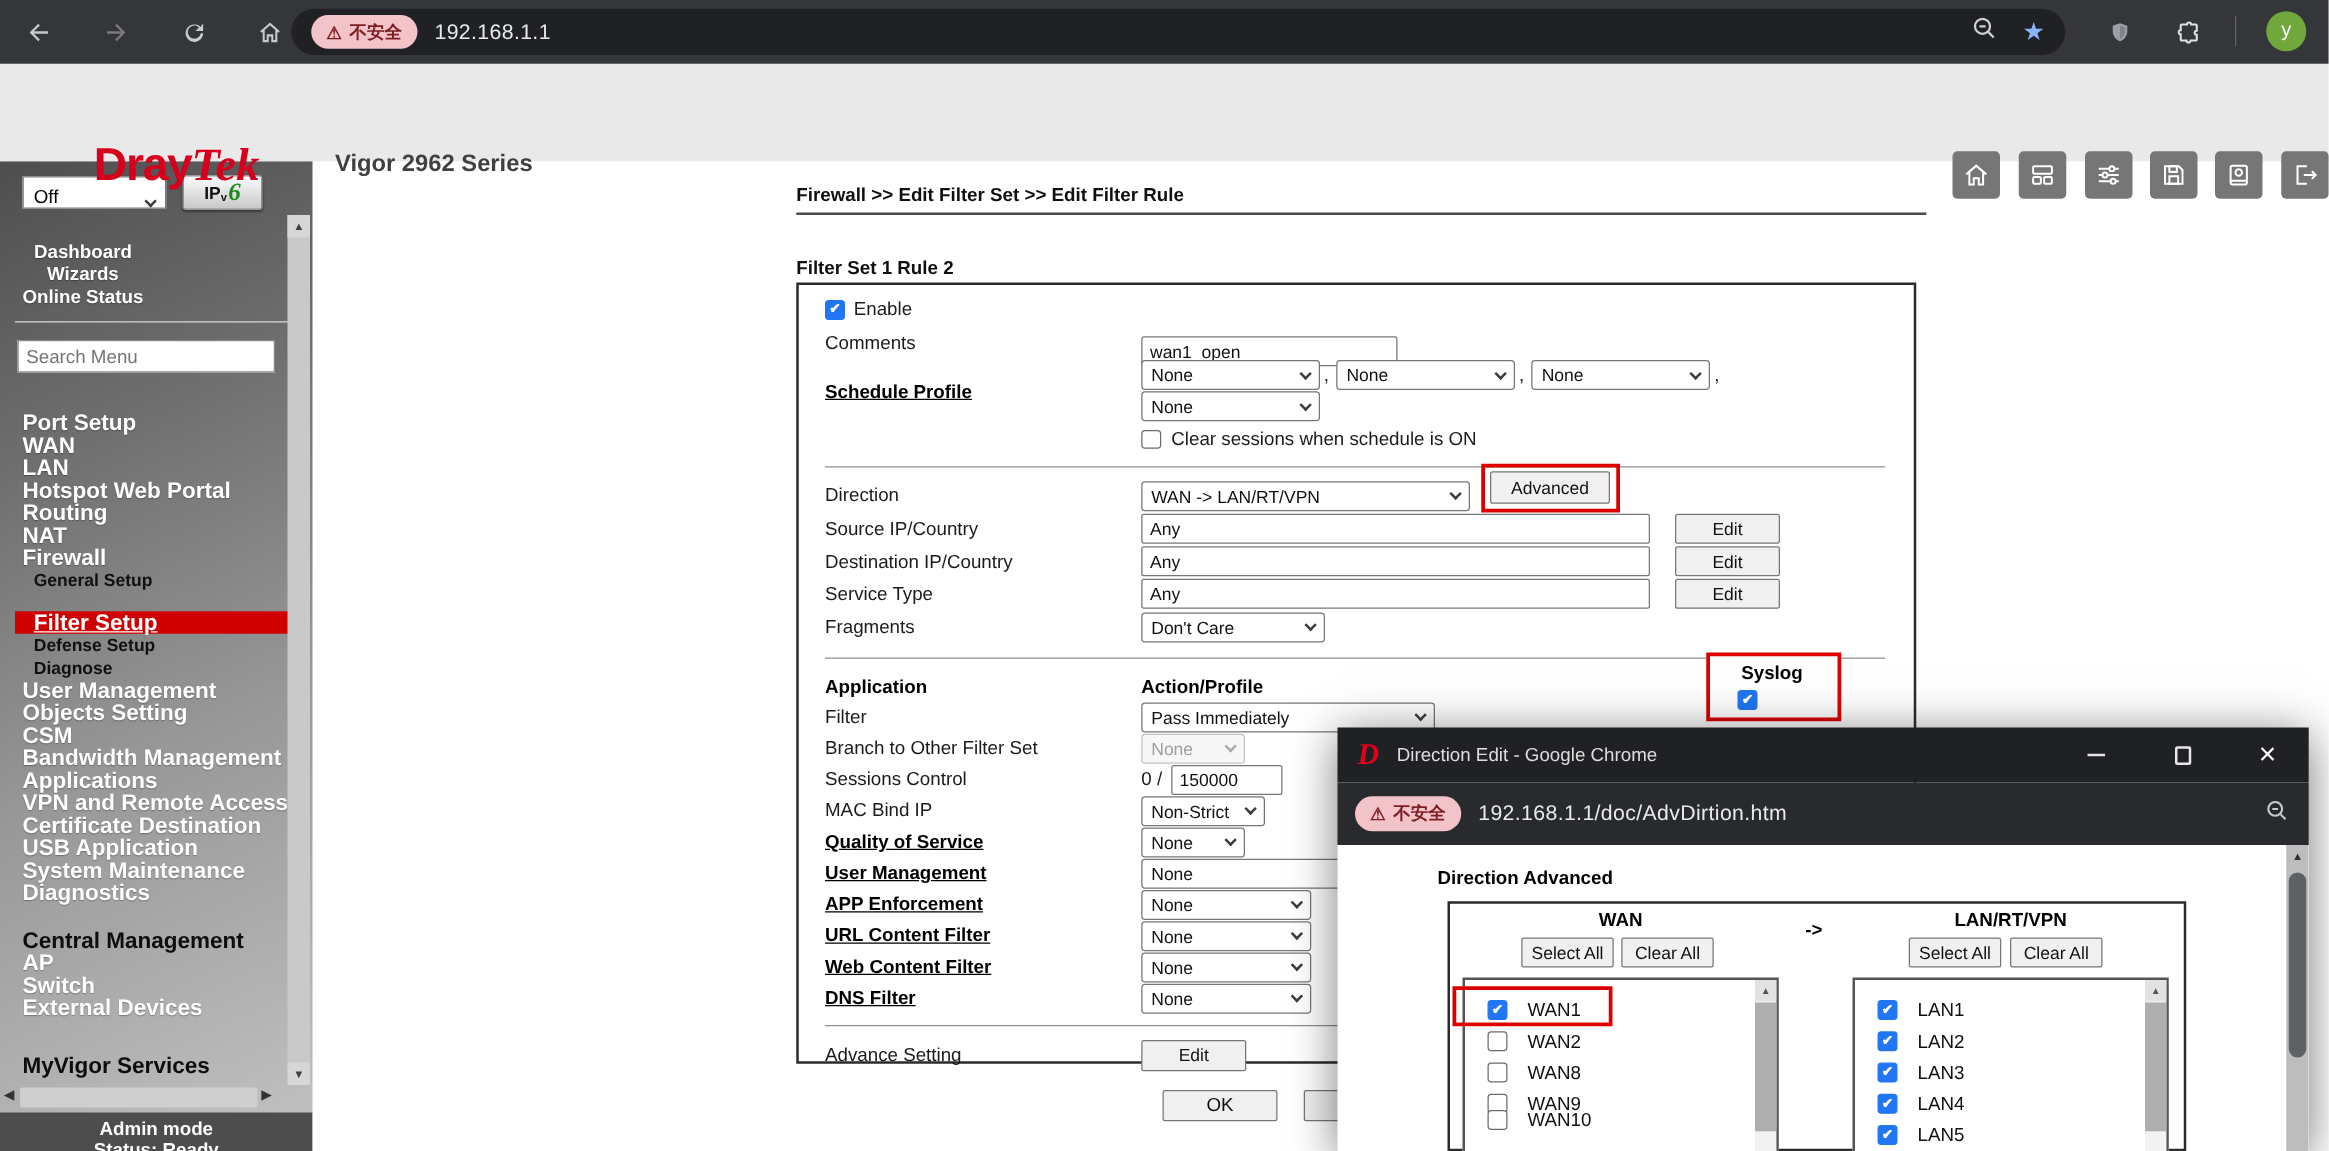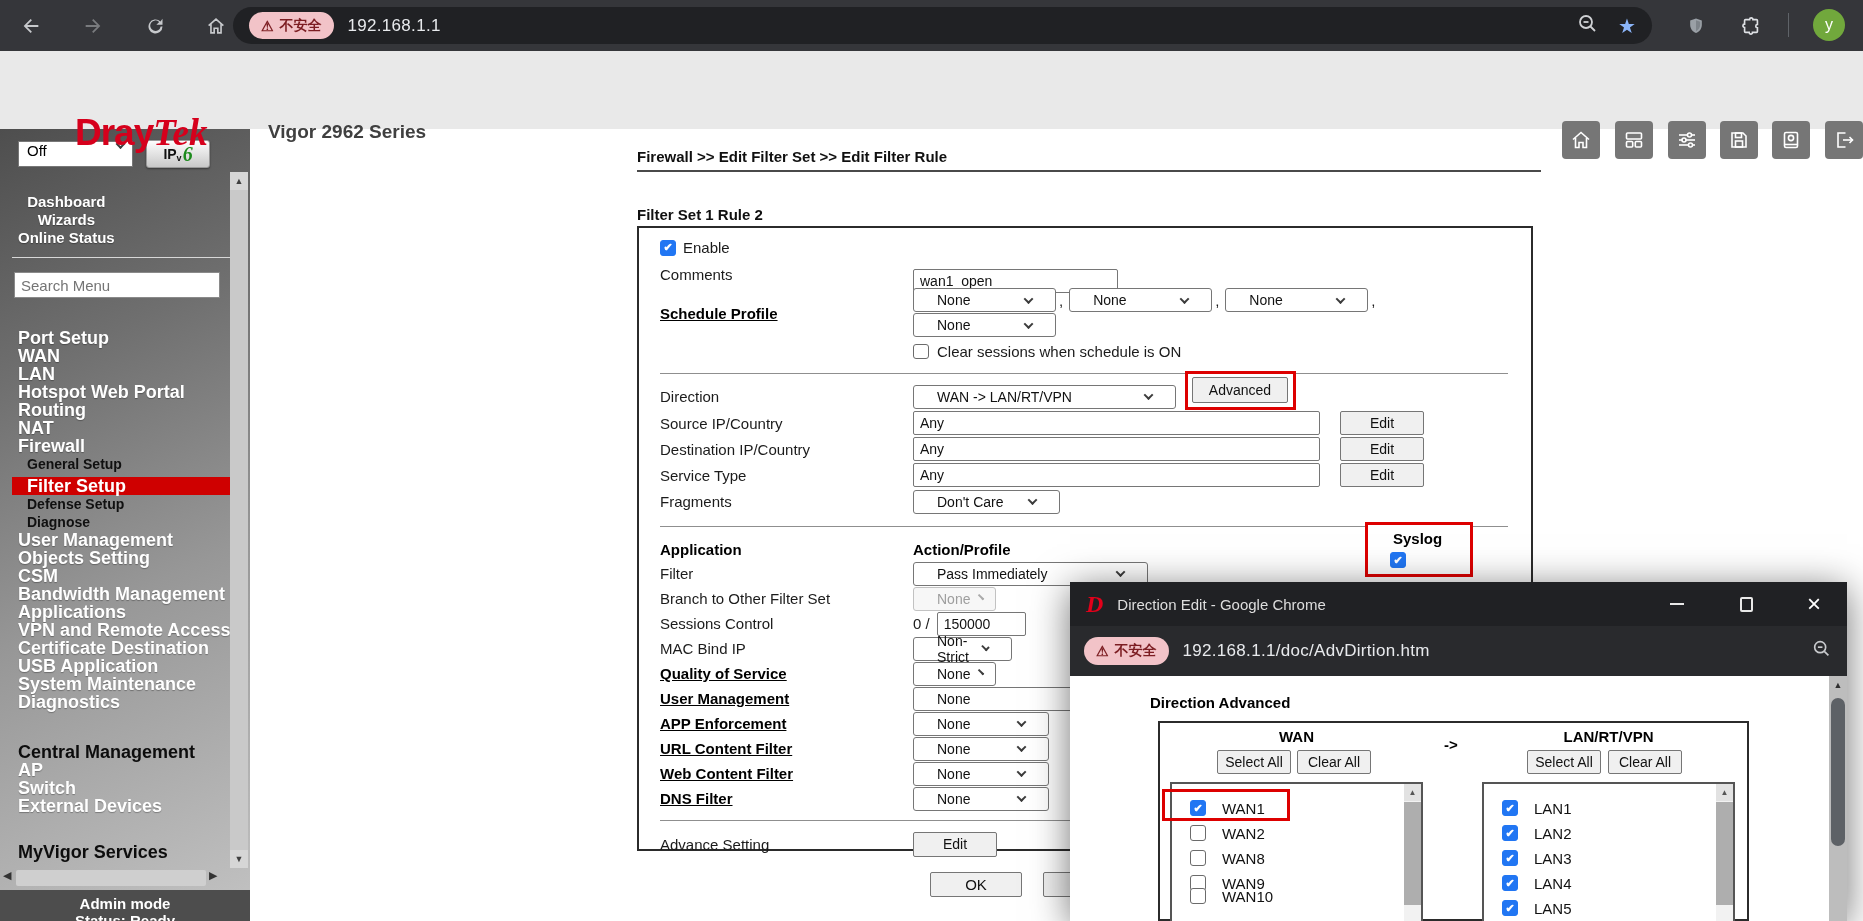--- a/index.html
+++ b/index.html
@@ -21,33 +21,33 @@
   
   .appheader { position:absolute; left:0; top:51px; width:1863px; height:78px; background:#e9e9e9; z-index:4; }
   .brand { position:absolute; left:75px; top:60px; font-size:37px; color:#d6001c; }
   .brand .dray { font-weight:bold; letter-spacing:-1px; }
   .brand .tek { font-family:"Liberation Serif", serif; font-style:italic; font-weight:bold; }
   .prodtitle { position:absolute; left:268px; top:70px; font-size:19px; font-weight:bold; color:#404040; }
   .hbtn { position:absolute; top:70px; width:38px; height:38px; background:#767676; border-radius:4px; display:flex; align-items:center; justify-content:center; }
   
   .sidebar { position:absolute; left:0; top:129px; width:250px; height:792px; overflow:hidden; z-index:3;
     background:linear-gradient(155deg,#4e4e4e 0%,#6f6f6f 28%,#979797 58%,#c3c3c3 100%); }
-  .offsel { position:absolute; left:18px; top:12px; width:115px; height:26px; background:#fff; border:1px solid #777; display:flex; align-items:flex-start; justify-content:space-between; padding:0 8px; font-size:15px; color:#000; }
+  .offsel { position:absolute; left:18px; top:12px; width:115px; height:26px; background:#fff; border:1px solid #777; display:flex; align-items:flex-end; justify-content:space-between; padding:0 8px; font-size:15px; color:#000; }
   .ipv6 { position:absolute; left:146px; top:11px; width:64px; height:28px; border:1px solid #999; border-radius:3px; background:linear-gradient(#fdfdfd,#c8c8c8); display:flex; align-items:center; justify-content:center; box-shadow:0 1px 2px rgba(0,0,0,.4); }
   .ipv6 .ip { font-weight:bold; font-size:14px; color:#111; }
   .ipv6 .v { font-weight:bold; font-size:9px; color:#111; margin-top:7px; }
   .ipv6 .six { font-family:"Liberation Serif", serif; font-style:italic; font-weight:bold; font-size:20px; color:#1c8a1c; margin-left:1px; }
   .nav1 { position:absolute; left:18px; top:64px;text-align:center; }
   .nav1 div { height:18px; color:#fff; font-weight:bold; font-size:15px; text-shadow:0 1px 1px rgba(0,0,0,.35); }
   .sdivider { position:absolute; left:12px; top:128px; width:222px; height:1px; background:#d8d8d8; }
   .searchbox { position:absolute; left:14px; top:143px; width:206px; height:26px; border:1px solid #8a8a8a; background:#fff; font-size:15px; padding:0 6px; color:#333; }
   .menu { position:absolute; left:0; top:200px; width:250px; }
   .mi { height:18px; display:flex; align-items:center; padding-left:18px; color:#fff; font-weight:bold; font-size:18px; text-shadow:0 1px 1px rgba(0,0,0,.3); }
   .mi.sub { padding-left:27px; color:#101010; font-size:14px; text-shadow:none; }
-  .mi.hl { background:#cf0000; color:#fff; margin:4px 18px 0 12px; padding-left:15px; text-shadow:none; }
+  .mi.hl { background:#cf0000; color:#fff; margin:16px 18px 0 12px; padding-left:15px; text-shadow:none;text-decoration:underline; }
   .mi.dark { color:#0d0d0d; text-shadow:none; }
   .menu2 { position:absolute; left:0; top:614px; width:250px; }
   .menu3 { position:absolute; left:0; top:714px; width:250px; }
   .vsb { position:absolute; right:2px; top:43px; width:18px; height:696px; background:#c9c9c9; }
   .vsb .up, .vsb .dn { position:absolute; left:0; width:18px; height:18px; display:flex; align-items:center; justify-content:center; font-size:9px; color:#3f3f3f; background:#d6d6d6; }
   .vsb .dn { bottom:0; }
   .hsb-arrow { position:absolute; font-size:11px; color:#333; top:740px; }
   .hsb-track { position:absolute; left:16px; top:741px; width:190px; height:16px; background:#cfcfcf; border-radius:2px; }
   .sfooter { position:absolute; left:0; top:761px; width:250px; height:31px; background:#4d4d4d; }
   .sfooter div { text-align:center; color:#fff; font-weight:bold; font-size:15px; }
@@ -56,21 +56,21 @@
   .breadcrumb { position:absolute; left:637px; top:148px; font-size:15px; font-weight:bold; color:#101010; }
   .bchr { position:absolute; left:637px; top:170px; width:904px; height:2px; background:#4a4a4a; }
   .ruletitle { position:absolute; left:637px; top:206px; font-size:15px; font-weight:bold; color:#101010; }
   .formbox { position:absolute; left:637px; top:226px; width:896px; height:625px; border:2px solid #2b2b2b; padding:6px 0 0 21px; background:#fff; }
   .frow { display:flex; align-items:center; position:relative; font-size:15px; color:#1b1b1b; }
   .lcol { width:253px; flex:0 0 253px; }
   .bu { font-weight:bold; text-decoration:underline; color:#000; }
   .bold { font-weight:bold; color:#000; }
   .hr { border:none; border-top:1px solid #8f8f8f; margin:9px 0; width:848px; }
   .inp { border:1px solid #767676; height:24px; font-size:14px; padding:0 6px; font-family:"Liberation Sans",sans-serif; color:#111; background:#fff; border-radius:2px; }
-  .sel { display:inline-flex; align-items:center; justify-content:space-between; border:1px solid #767676; border-radius:3px; height:24px; padding:0 23px; font-size:14px; background:#fff; color:#111; }
+  .sel { display:inline-flex; align-items:center; justify-content:space-between; border:1px solid #767676; border-radius:3px; height:24px; padding:0 7px; font-size:14px; background:#fff; color:#111; }
   .chev { display:inline-block; width:7px; height:7px; border-left:2px solid #3c3c3c; border-bottom:2px solid #3c3c3c; transform:rotate(-45deg) translate(1px,-1px); margin-left:10px; }
   .sel.dis { color:#9e9e9e; border-color:#c2c2c2; background:#f7f7f7; }
   .sel.dis .chev { border-color:#aaa; }
   .btn { background:#f0f0f0; border:1px solid #767676; border-radius:2px; font-size:14px; color:#111; display:inline-flex; align-items:center; justify-content:center;text-align:center; }
   .rowedit { position:absolute; left:680px; top:1px; width:84px; height:24px; }
   .cb { width:16px; height:16px; border:1px solid #6b6b6b; border-radius:3px; background:#fff; display:inline-flex; align-items:center; justify-content:center; flex:0 0 16px; }
   .cb.checked { background:#2176f3; border-color:#2176f3; }
   .tick { display:none; color:#fff; font-size:11px; font-weight:bold; line-height:1; }
   .cb.checked .tick { display:block; }
   .schedline { display:flex; align-items:center; height:24px; margin-bottom:1px; }

